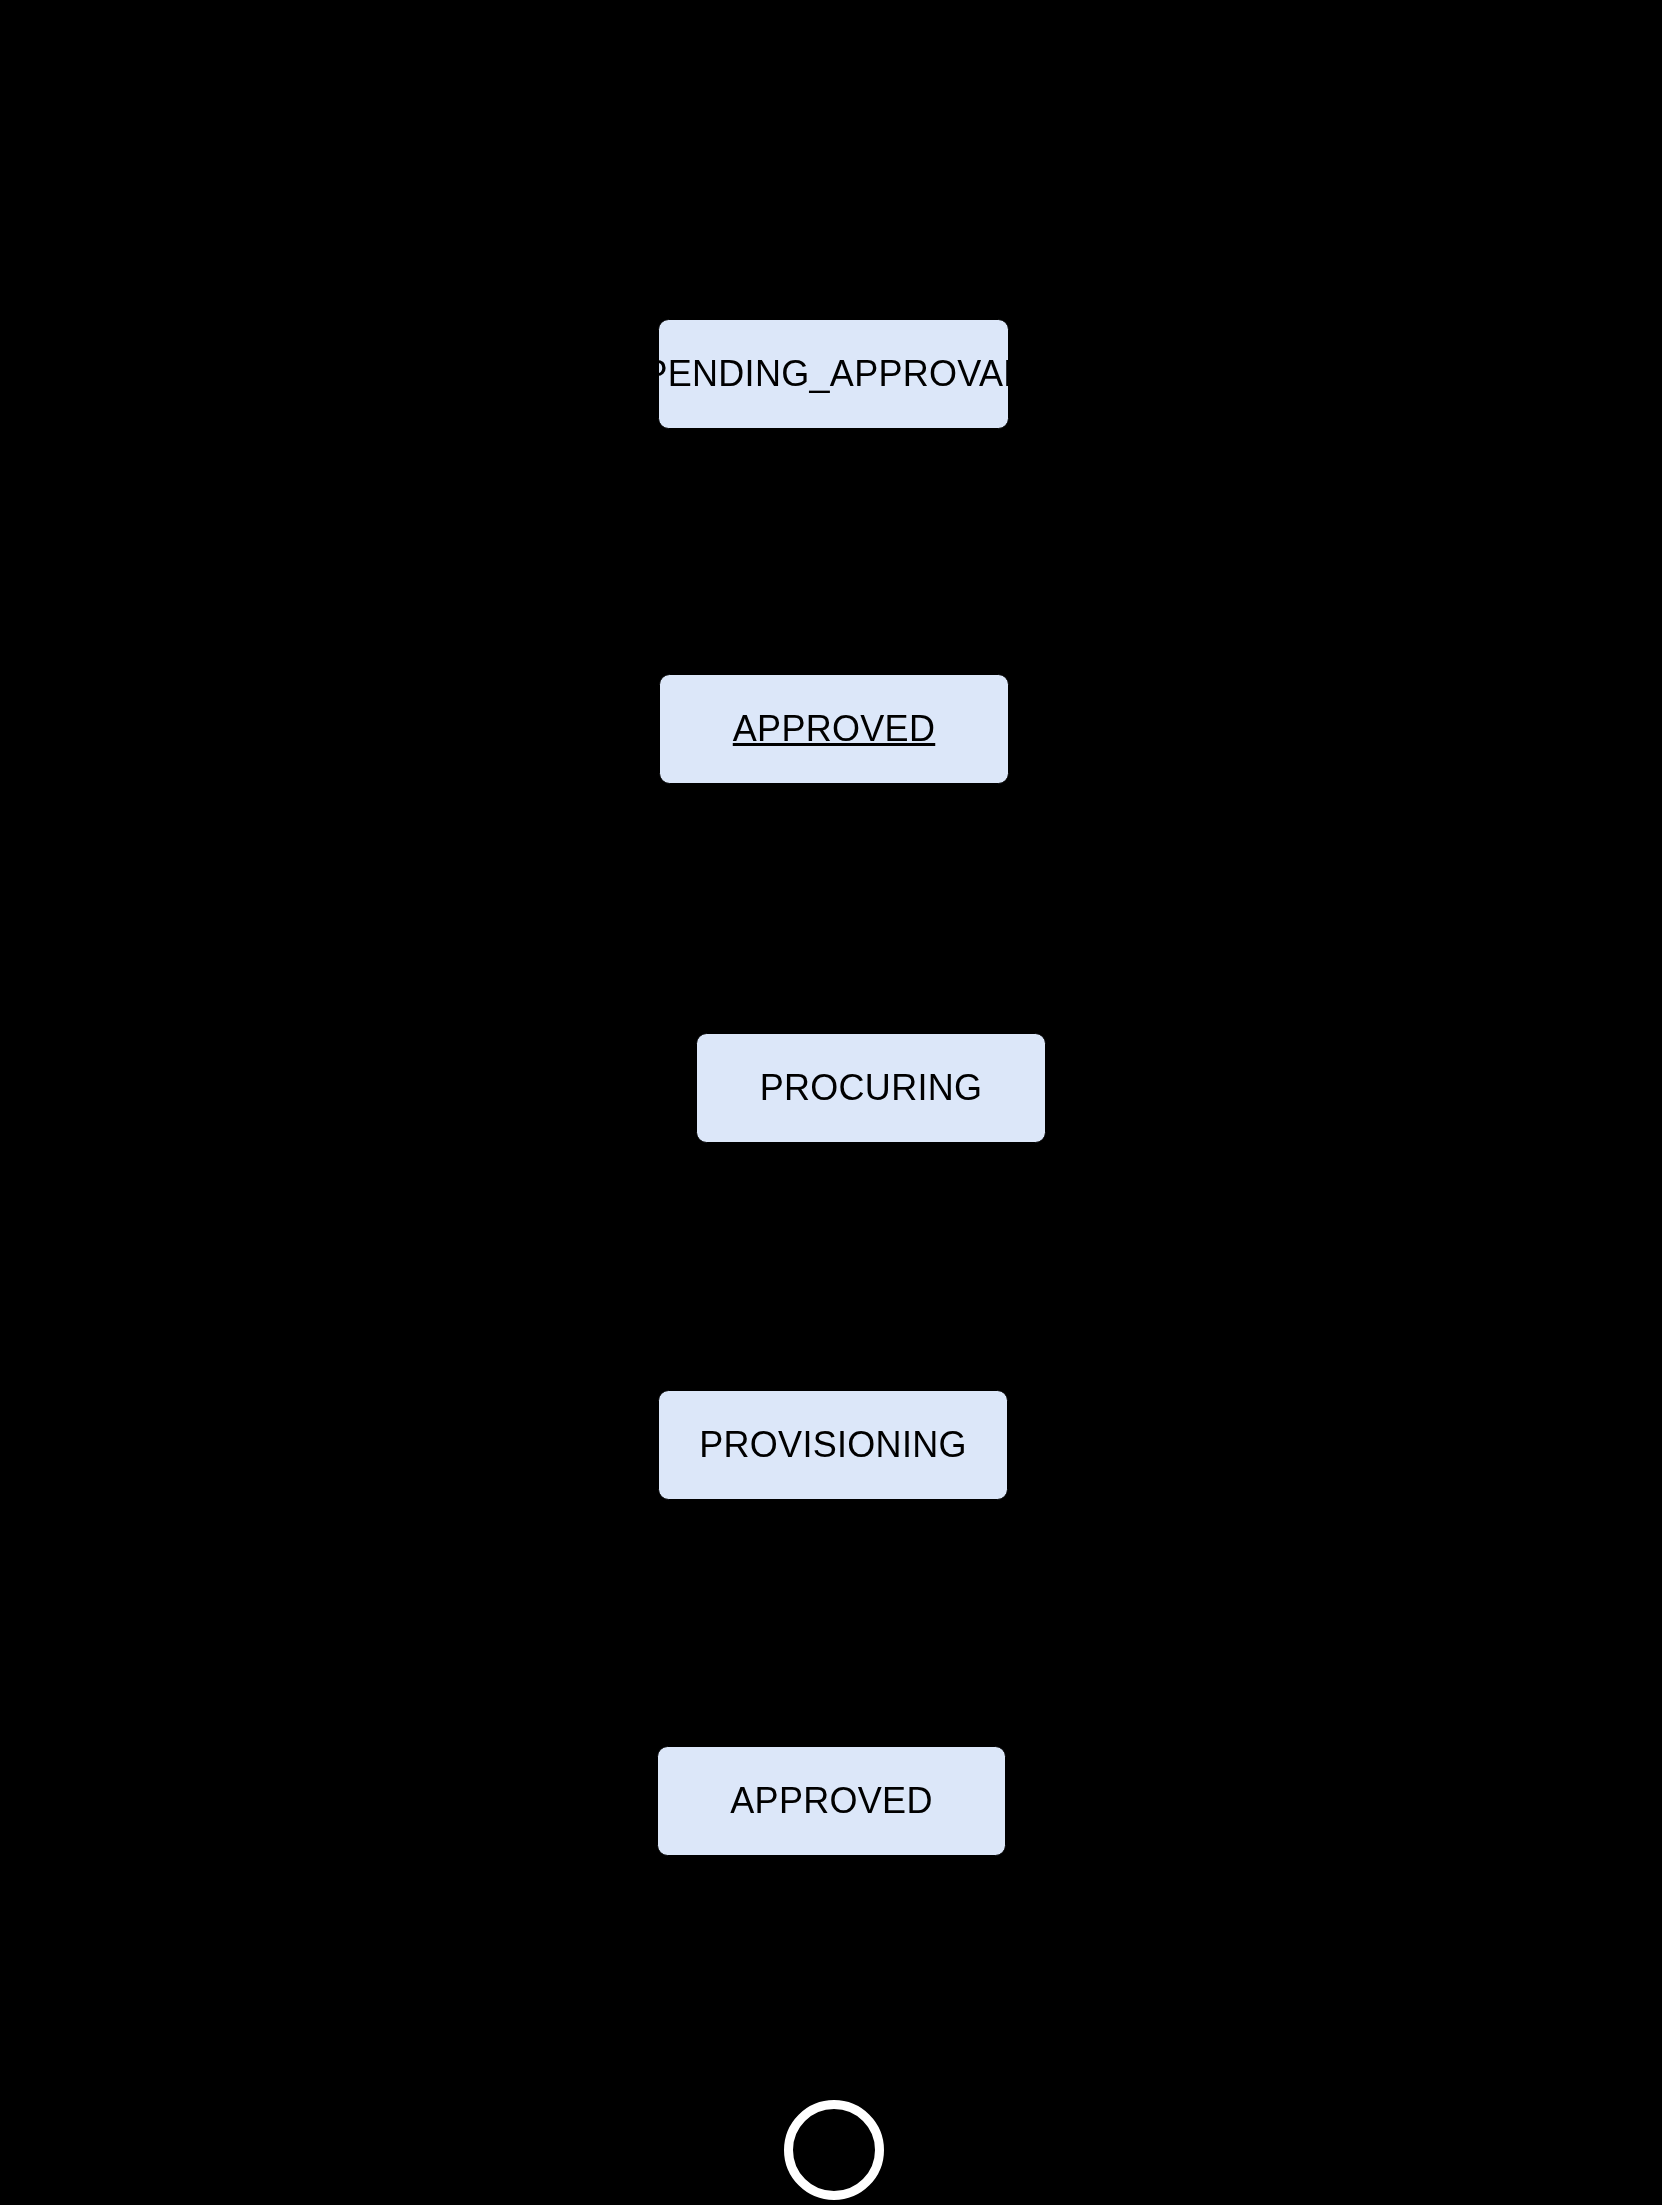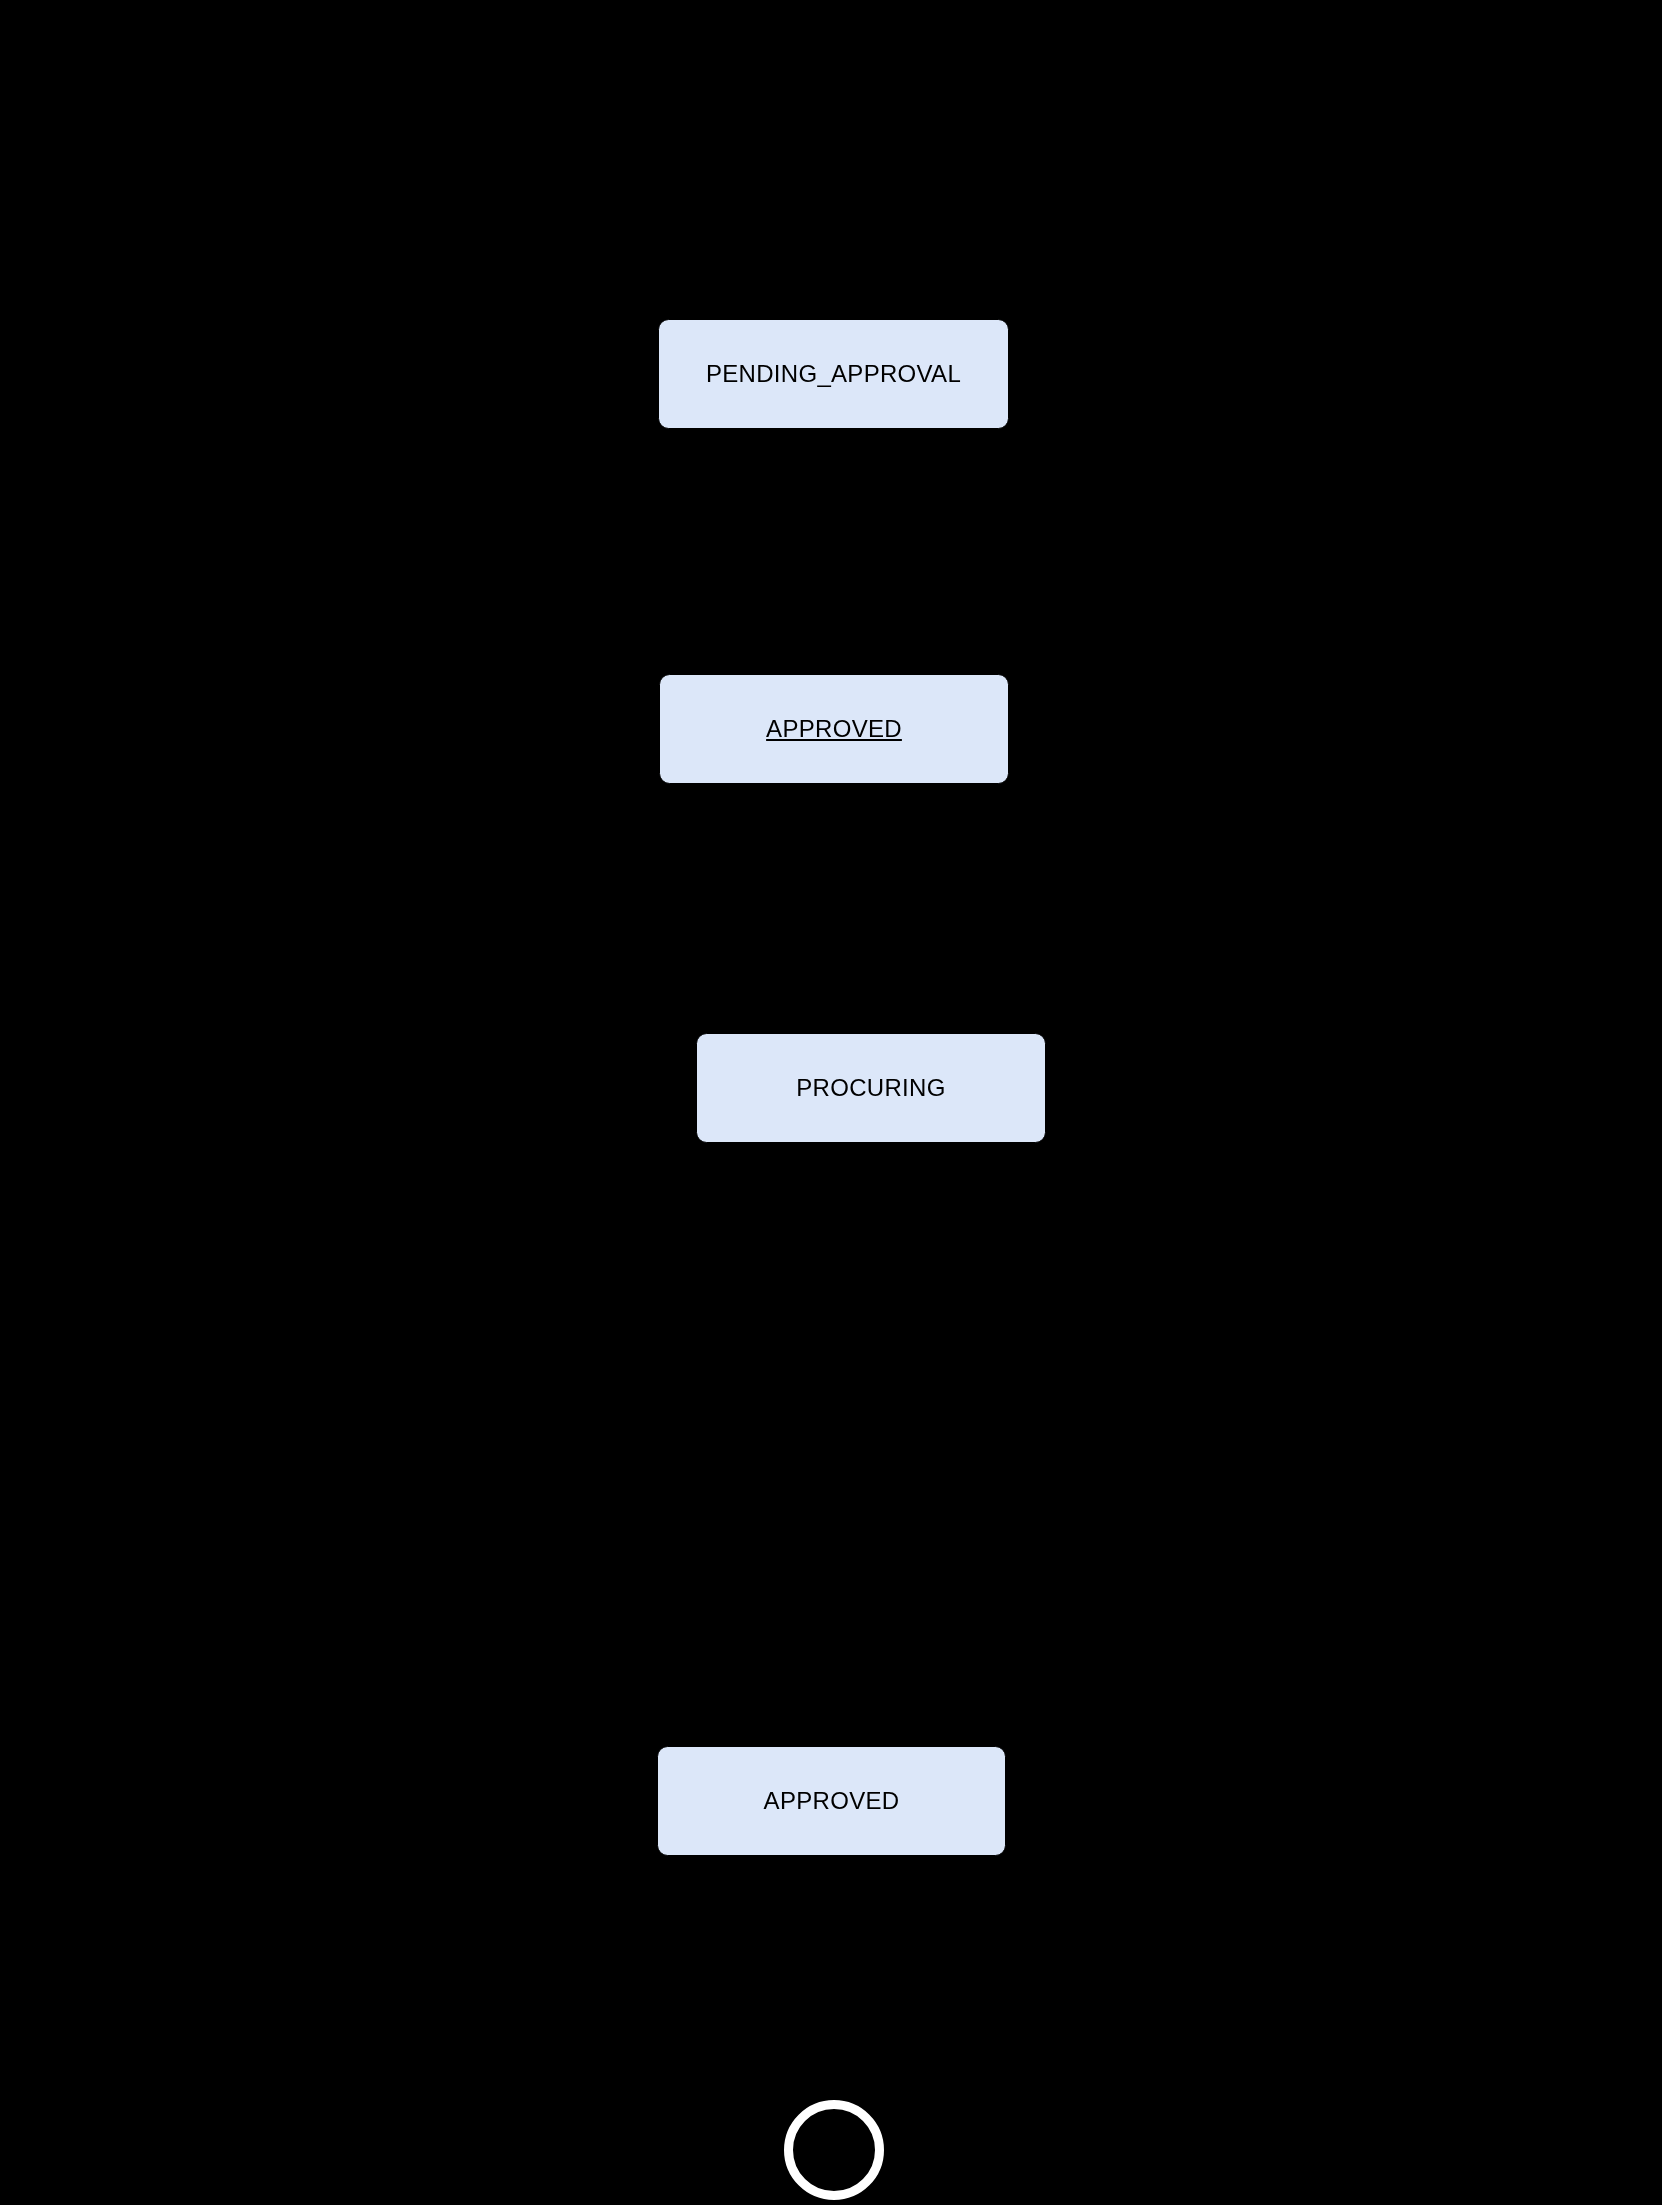--- a/index.html
+++ b/index.html
@@ -31,21 +31,21 @@
     align-items: center;
     justify-content: center;
     background: #dce7f9;
     border: 1.2px solid #000000;
     border-radius: 10.7px;
     box-sizing: border-box;
   }
   .node-label {
     color: #000000;
     font-family: "Liberation Sans", sans-serif;
-    font-size: 24px;
+    font-size: 36px;
     font-weight: 400;
     letter-spacing: 0.3px;
     line-height: 1;
     white-space: nowrap;
   }
   .end-marker {
     position: absolute;
     box-sizing: border-box;
     border-radius: 50%;
     background: #000000;
@@ -77,20 +77,23 @@
   </div>
 
   <div class="node" style="left:659px; top:674px; width:350px; height:110px;text-decoration:underline;">
     <span class="node-label">APPROVED</span>
   </div>
 
   <div class="node" style="left:696px; top:1033px; width:350px; height:110px;">
     <span class="node-label">PROCURING</span>
   </div>
 
+  <div class="node" style="left:658px; top:1390px; width:350px; height:110px;">
+    <span class="node-label">PROVISIONING</span>
+  </div>
 
   <div class="node" style="left:657px; top:1746px; width:349px; height:110px;">
     <span class="node-label">APPROVED</span>
   </div>
 
   <div class="end-marker" style="left:784px; top:2100px; width:100px; height:100px;"></div>
 
 </div>
 
 

